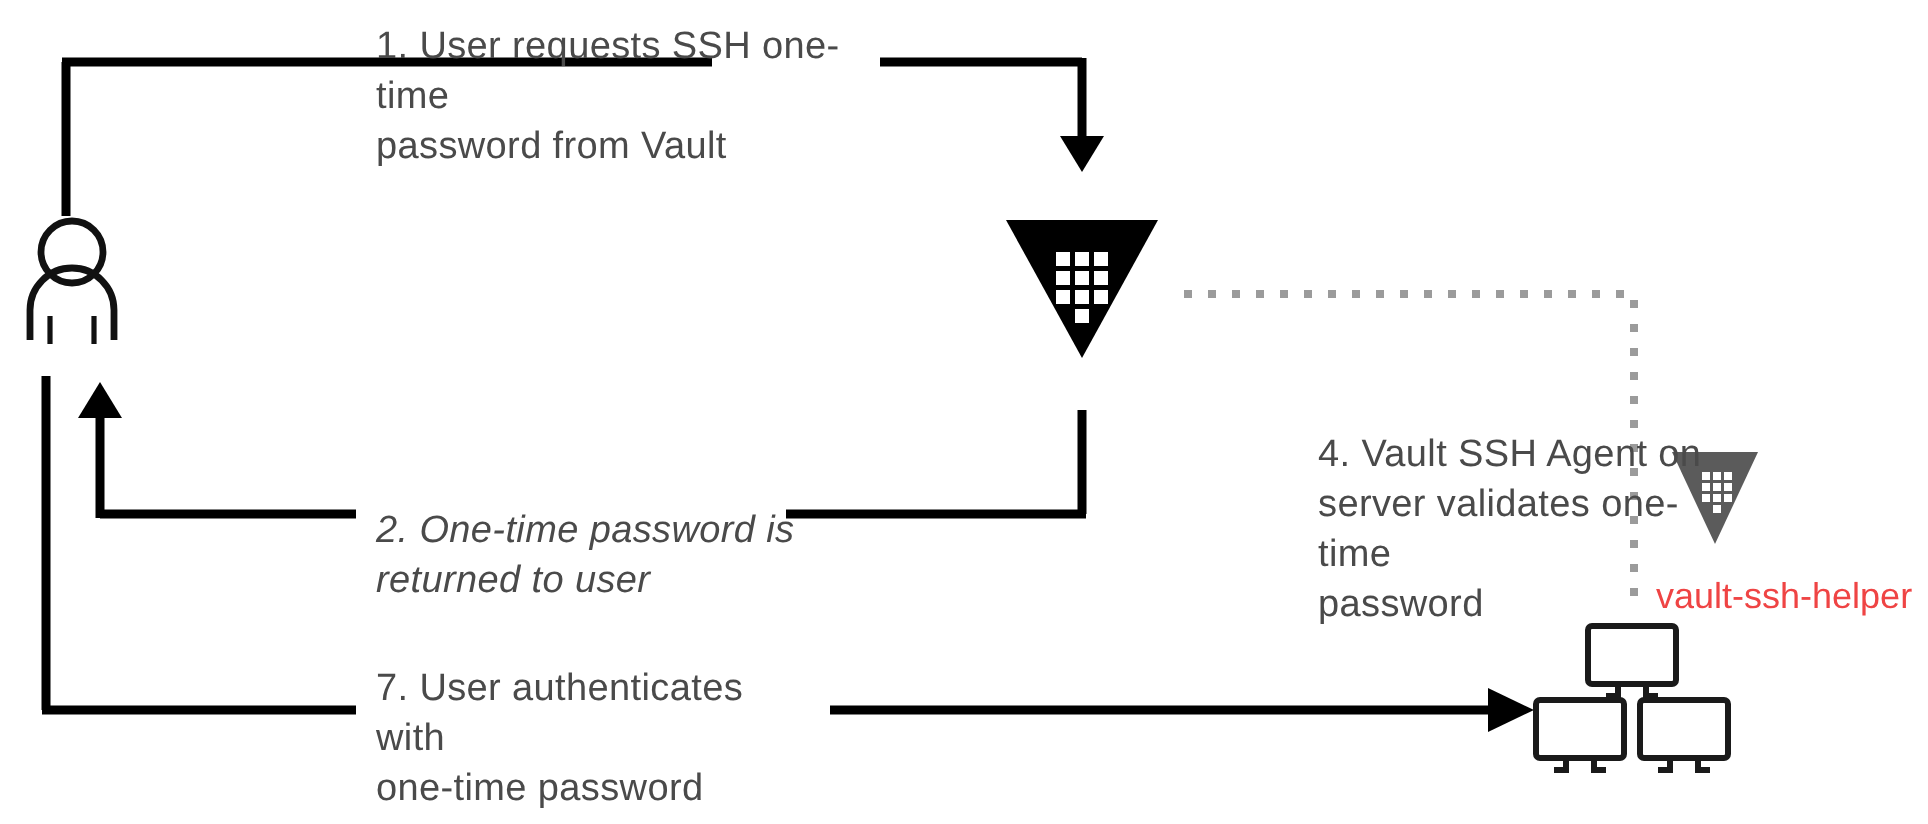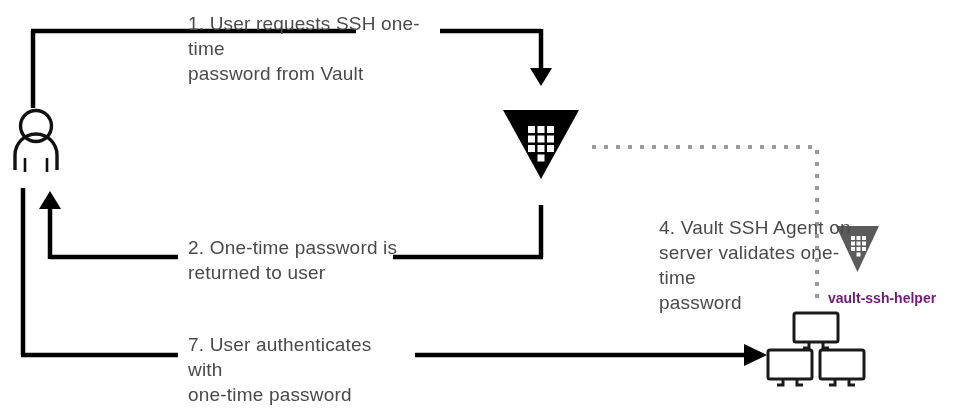--- a/index.html
+++ b/index.html
@@ -28,29 +28,28 @@
     position: absolute;
     color: #4a4a4a;
     font-family: "Liberation Sans", sans-serif;
     font-size: 19px;
     line-height: 25px;
     letter-spacing: 0.01em;
     white-space: pre-line;
   }
   .caption {
     position: absolute;
-    color: #701a75;
+    color: #ef4444;
     font-family: "Liberation Sans", sans-serif;
-    font-size: 14px;
+    font-size: 18px;
     line-height: 22px;
     white-space: nowrap;
-    font-weight: bold;
   }
   #step1-label { left: 188px; top: 11px; width: 250px; }
-  #step2-label { left: 188px; top: 235px; width: 215px; }
+  #step2-label { left: 188px; top: 253px; width: 215px; font-style: italic; }
   #step3-label { left: 188px; top: 332px; width: 215px; }
   #step4-label { left: 624px; top: 215px; width: 210px; margin-left: 35px; }
   #helper-caption { left: 828px; top: 287px; }
   #hosts-caption  { left: 763px; top: 378px; }
 </style>
 </head>
 <body>
 
 <div id="diagram-root">
 

